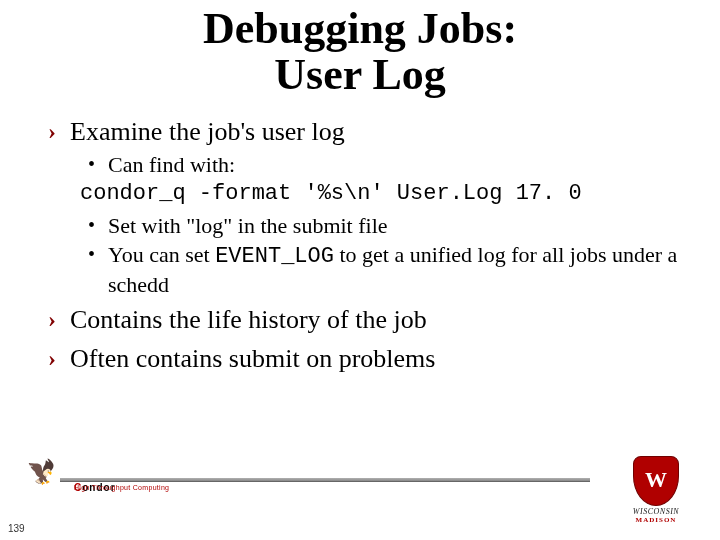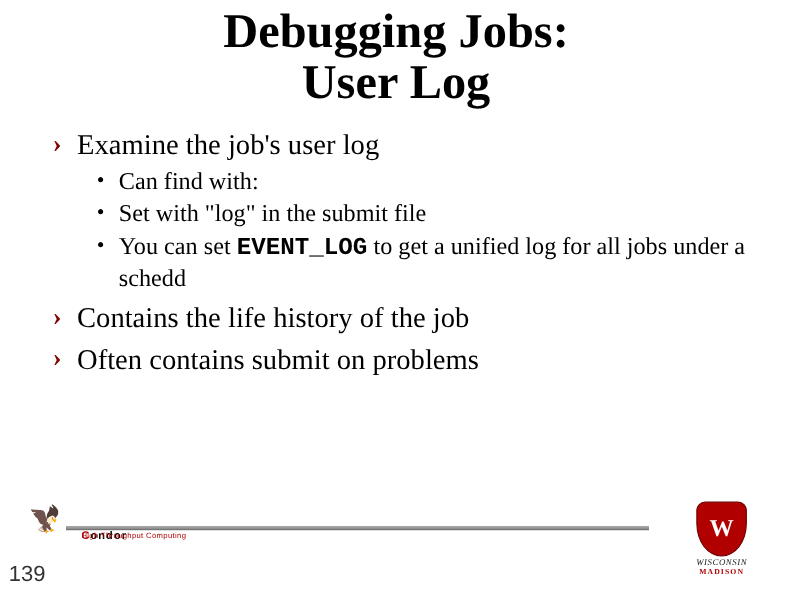--- a/index.html
+++ b/index.html
@@ -64,38 +64,38 @@
     line-height: 1.25;
   }
   .codeblock {
     margin: 0 0 4px 32px;
     font-family: "Courier New", monospace;
     font-size: 22px;
     white-space: pre;
   }
   .mono {
     font-family: "Courier New", monospace;
-    font-weight: bold;
+    font-weight: normal;
   }
   .footer-line {
     position: absolute;
     left: 60px;
     right: 130px;
     bottom: 58px;
     height: 3px;
     background: linear-gradient(#b0b0b0, #888);
     border-top: 1px solid #fff;
     border-bottom: 1px solid #666;
   }
   .page-num {
     position: absolute;
     left: 8px;
     bottom: 6px;
     font-family: Arial, sans-serif;
-    font-size: 20px;
+    font-size: 10px;
     color: #333;
   }
   .logo-condor {
     position: absolute;
     left: 40px;
     bottom: 34px;
     width: 140px;
     height: 42px;
     font-family: Arial, sans-serif;
   }
@@ -182,20 +182,21 @@
     <div class="l1">
       <span class="blt">›</span>
       <span class="txt">Examine the job's user log</span>
     </div>
 
     <div class="l2">
       <span class="blt">•</span>
       <span class="txt">Can find with:</span>
     </div>
 
+    <div class="codeblock">condor_q -format '%s\n' User.Log 17. 0</div>
 
     <div class="l2">
       <span class="blt">•</span>
       <span class="txt">
         <span>Set with "</span><span>log</span><span>" in the submit file</span>
       </span>
     </div>
 
     <div class="l2">
       <span class="blt">•</span>

